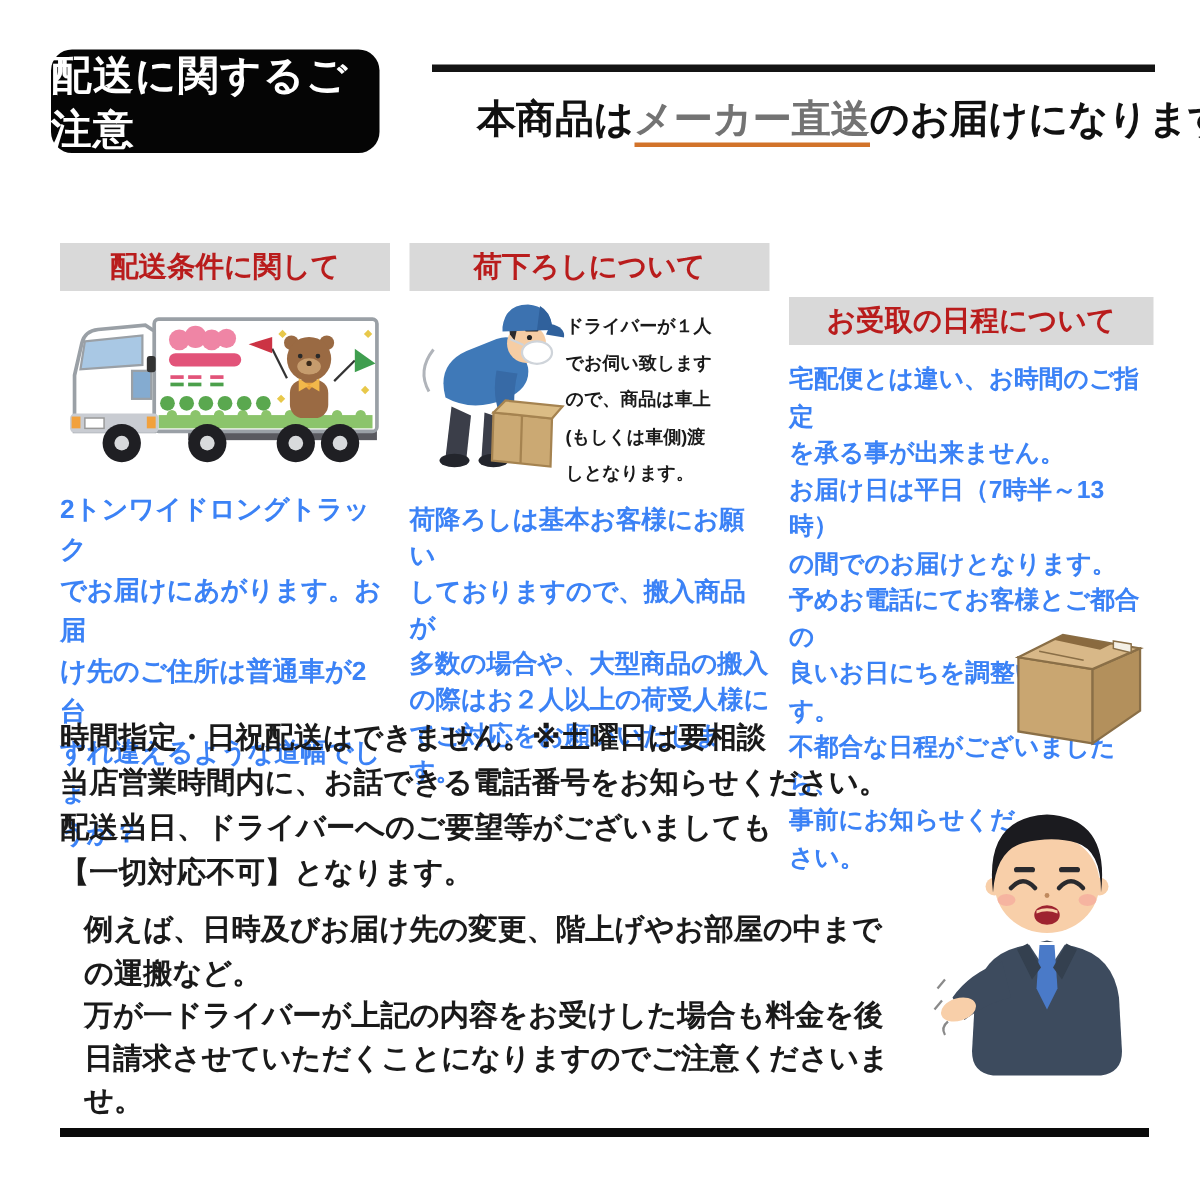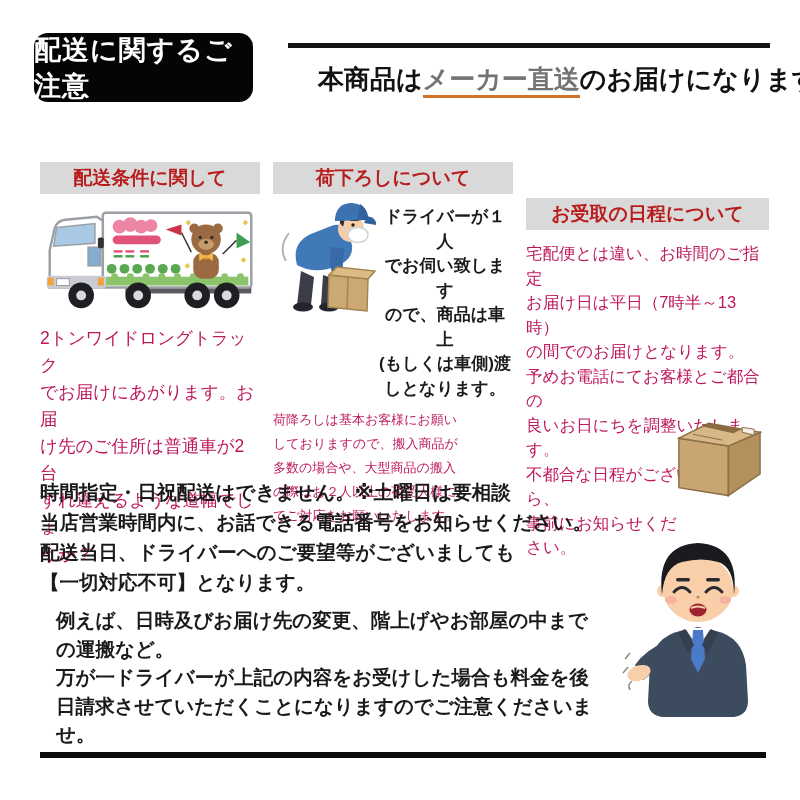--- a/index.html
+++ b/index.html
@@ -38,26 +38,26 @@
   }
   .col { position:relative; }
   .col1 { width:220px; }
   .col2 { width:240px; }
   .col3 { width:243px;margin-top:36px; }
   .col-header {
     height:32px; background:#d9d9d9;
     display:flex; align-items:center; justify-content:center;
     font-size:19px; font-weight:700; color:#b91c1c;
   }
-  .col-body { font-weight:400; color:#be185d; }
+  .col-body { font-weight:700; color:#3b82f6; }
   .col1 .col-body { font-size:17.5px; line-height:27px; margin-top:2px; }
   .col2-top { display:flex; margin-top:5px; }
   .col2-top svg { flex:0 0 104px; }
-  .col2-side { font-size:17px; line-height:24.5px; font-weight:700; padding-top:6px;text-align:center; }
-  .col2 .col-body { font-size:13px; line-height:24px; margin-top:7px; }
+  .col2-side { font-size:12px; line-height:24.5px; font-weight:700; padding-top:6px; }
+  .col2 .col-body { font-size:17px; line-height:24px; margin-top:7px; }
   .col3 .col-body { font-size:16.5px; line-height:24.5px; margin-top:11px; }
   .truck-wrap { margin-top:7px; }
   .box-illust {
     position:absolute; right:4px; top:212px; width:94px; height:88px;
   }
   
   .note1 {
     position:absolute; left:40px; top:477px;
     font-size:19.5px; line-height:30px; font-weight:700;
   }
@@ -211,20 +211,21 @@
         <div>多数の場合や、大型商品の搬入</div>
         <div>の際はお２人以上の荷受人様に</div>
         <div>てご対応をお願いいたします。</div>
       </div>
   </div>
 
   <div class="col col3">
     <div class="col-header">お受取の日程について</div>
     <div class="col-body">
         <div>宅配便とは違い、お時間のご指定</div>
+        <div>を承る事が出来ません。</div>
         <div>お届け日は平日（7時半～13時）</div>
         <div>の間でのお届けとなります。</div>
         <div>予めお電話にてお客様とご都合の</div>
         <div>良いお日にちを調整いたします。</div>
         <div>不都合な日程がございましたら、</div>
         <div>事前にお知らせくだ</div>
         <div>さい。</div>
       </div>
     <svg class="box-illust" viewBox="0 0 95 88">
       <polygon points="8,28 58,36 58,86 8,78" fill="#c9a671" stroke="#8a6f47" stroke-width="1.5"></polygon>

